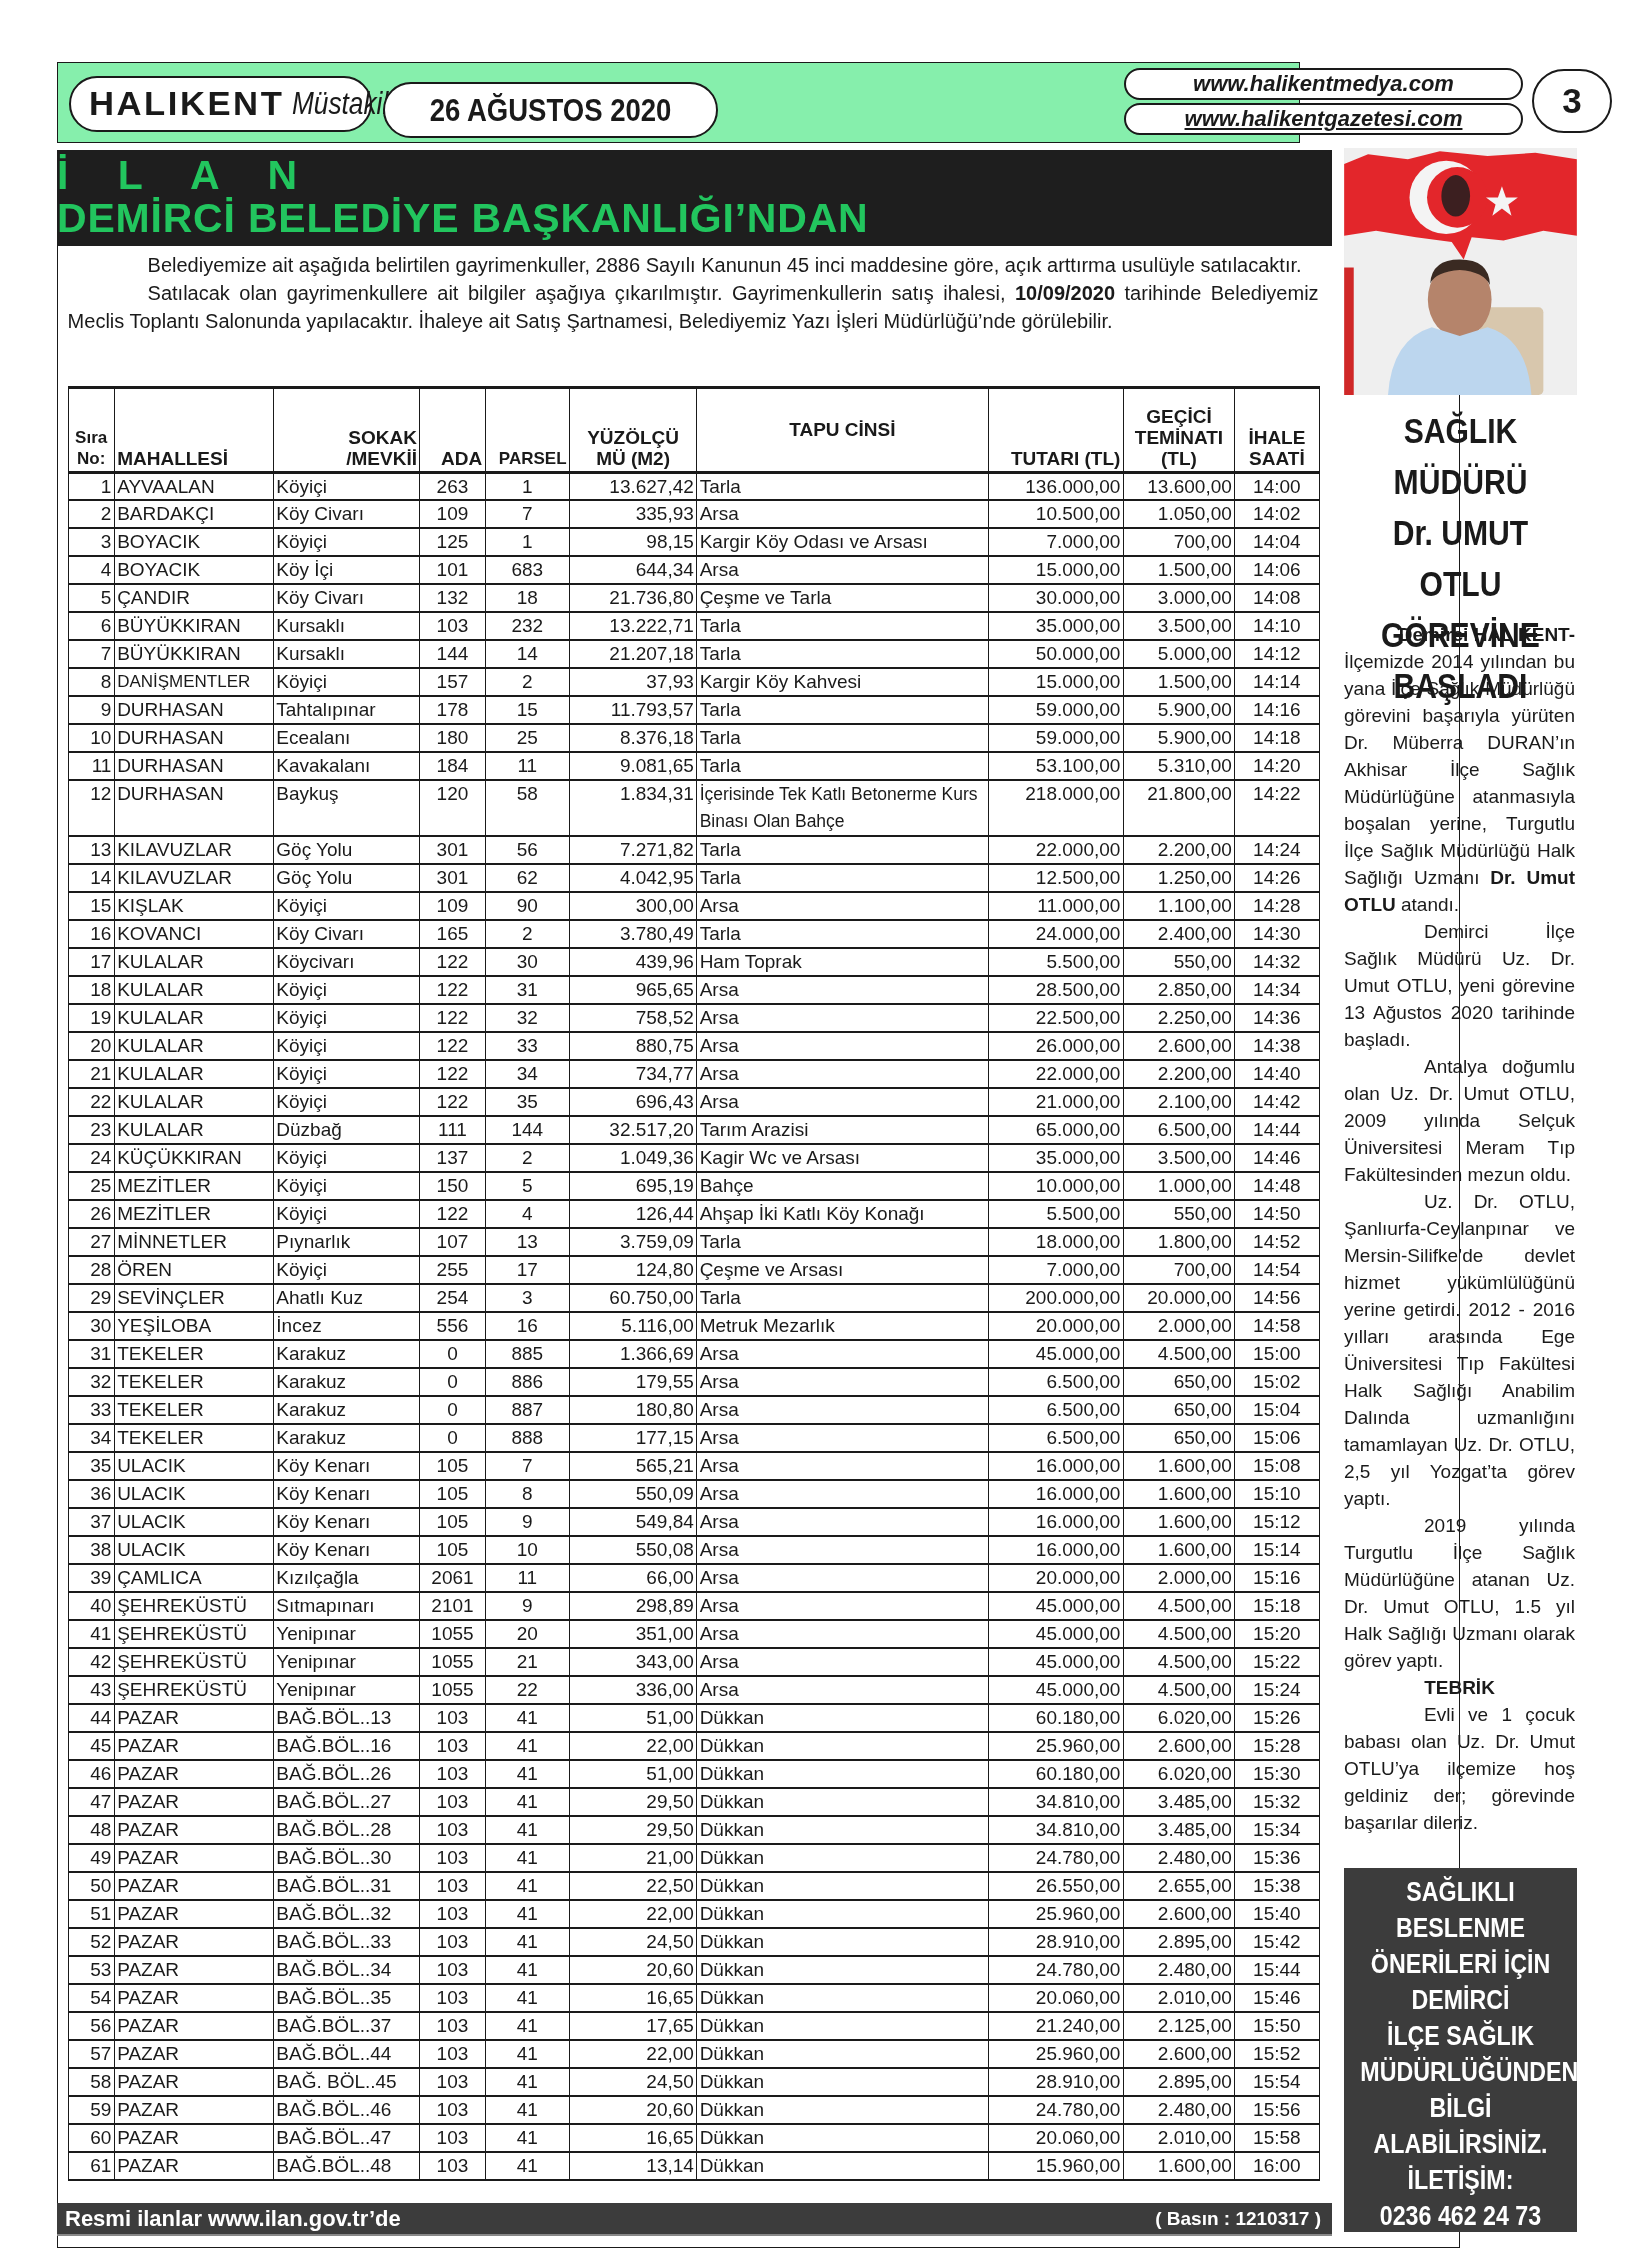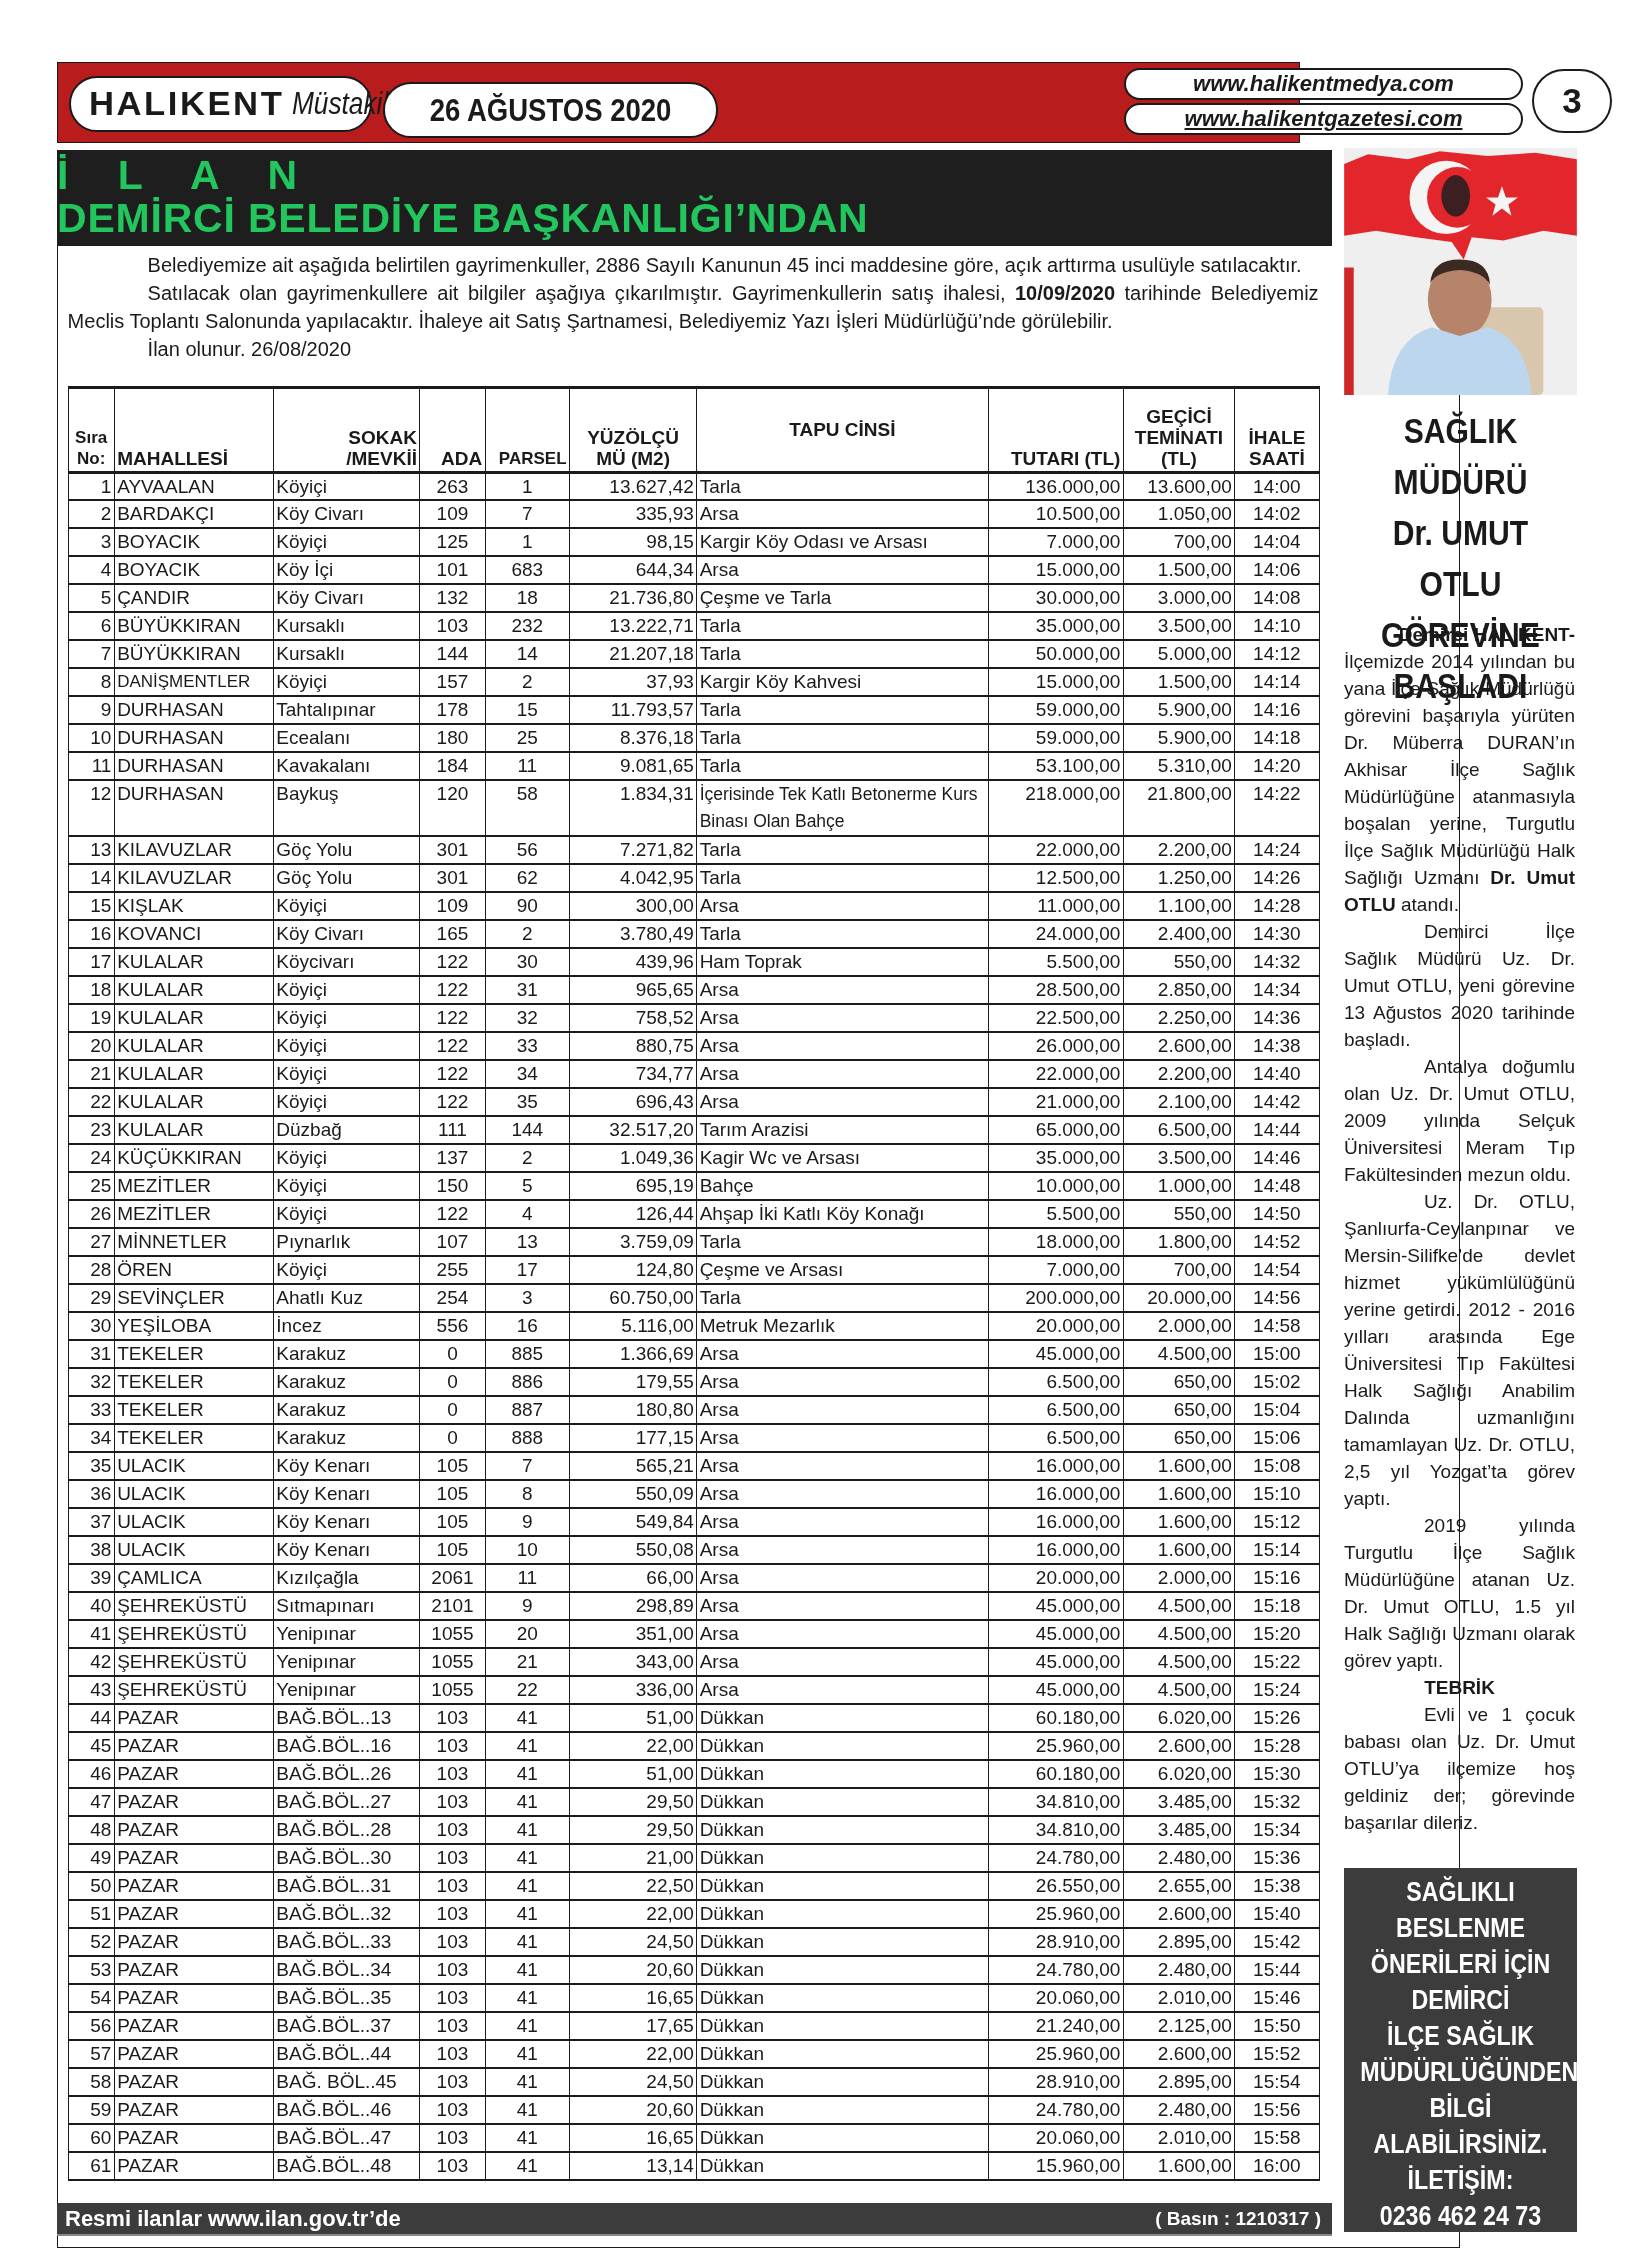--- a/index.html
+++ b/index.html
@@ -1,19 +1,19 @@
 <!DOCTYPE html>
 <html style="font-size:12.8px"><head>
 <meta charset="utf-8">
 <style>
   html, body { margin:0; padding:0; background:#ffffff; }
   body { width:1634px; height:2261px; position:relative; overflow:hidden; font-family:"Liberation Sans", sans-serif; color:#1a1a1a; }
 
   
-  .masthead { position:absolute; left:57px; top:62px; width:1243px; height:81px; background:#b91c1c; border:1.6px solid #1a1a1a; box-sizing:border-box; }
+  .masthead { position:absolute; left:57px; top:62px; width:1243px; height:81px; background:#86efac; border:1.6px solid #1a1a1a; box-sizing:border-box; }
   .pill { position:absolute; background:#fff; border:2.4px solid #1a1a1a; border-radius:32px; box-sizing:border-box; display:flex; align-items:center; justify-content:center; }
   .pill-brand { left:11px; top:12.8px; width:303px; height:56px; justify-content:flex-start; padding-left:17.5px; }
   .brand-name { font-family:"Liberation Sans", sans-serif; font-weight:bold; font-size:33px; letter-spacing:2.4px; transform:scaleX(1.05); transform-origin:left; }
   .brand-sub { font-family:"Liberation Sans Narrow","Liberation Sans", sans-serif; font-style:italic; font-size:32px; margin-left:17.5px; transform:scaleX(0.82); transform-origin:left; white-space:nowrap; }
   .pill-date { left:325px; top:19px; width:335px; height:56px; }
   .date-text { font-weight:bold; font-size:32px; transform:scaleX(0.86); white-space:nowrap; }
   .pill-url { left:1066px; height:32px; width:399px; }
   .pill-url.u1 { top:4.8px; }
   .pill-url.u2 { top:40px;text-decoration:underline; }
   .url-text { font-weight:bold; font-style:italic; font-size:22px; white-space:nowrap; }
@@ -86,21 +86,20 @@
 
 <div class="notice-title">
   <div class="t1">İ L A N</div>
   <div class="t2">DEMİRCİ BELEDİYE BAŞKANLIĞI’NDAN</div>
 </div>
 
 <div class="notice-wrap">
   <div class="intro">
     <p>Belediyemize ait aşağıda belirtilen gayrimenkuller, 2886 Sayılı Kanunun 45 inci maddesine göre, açık arttırma usulüyle satılacaktır.</p>
     <p><span>Satılacak olan gayrimenkullere ait bilgiler aşağıya çıkarılmıştır. Gayrimenkullerin satış ihalesi, </span><b>10/09/2020</b><span> tarihinde Belediyemiz Meclis Toplantı Salonunda yapılacaktır. İhaleye ait Satış Şartnamesi, Belediyemiz Yazı İşleri Müdürlüğü’nde görülebilir.</span></p>
-    <p>İlan olunur. 26/08/2020</p>
   </div>
 
   <table class="tbl">
     <colgroup>
       <col style="width:29px">
         <col style="width:100px">
         <col style="width:92px">
         <col style="width:41px">
         <col style="width:53px">
         <col style="width:80px">

